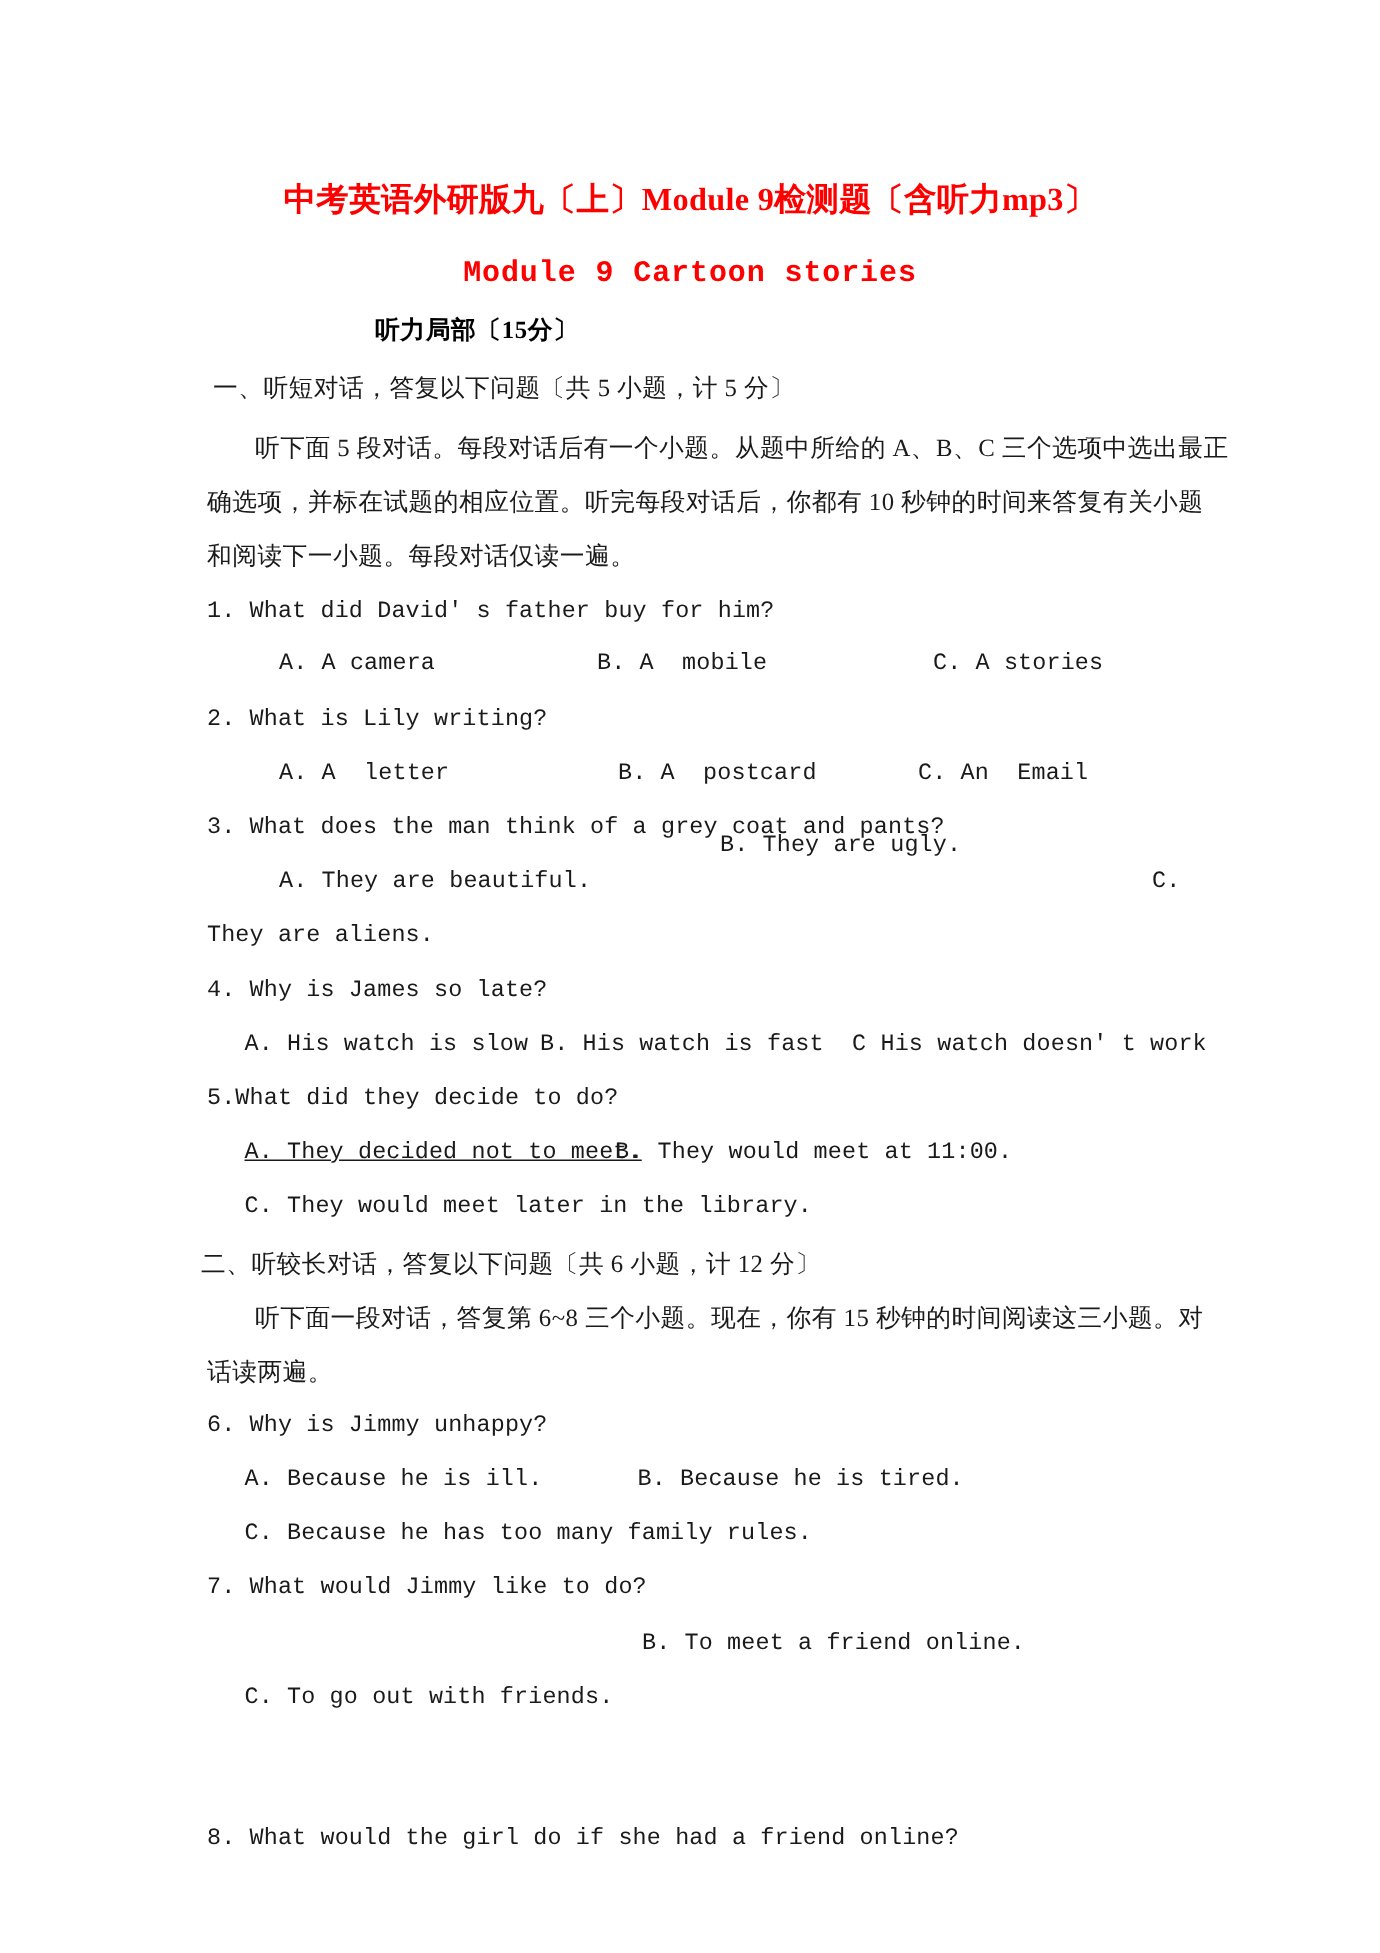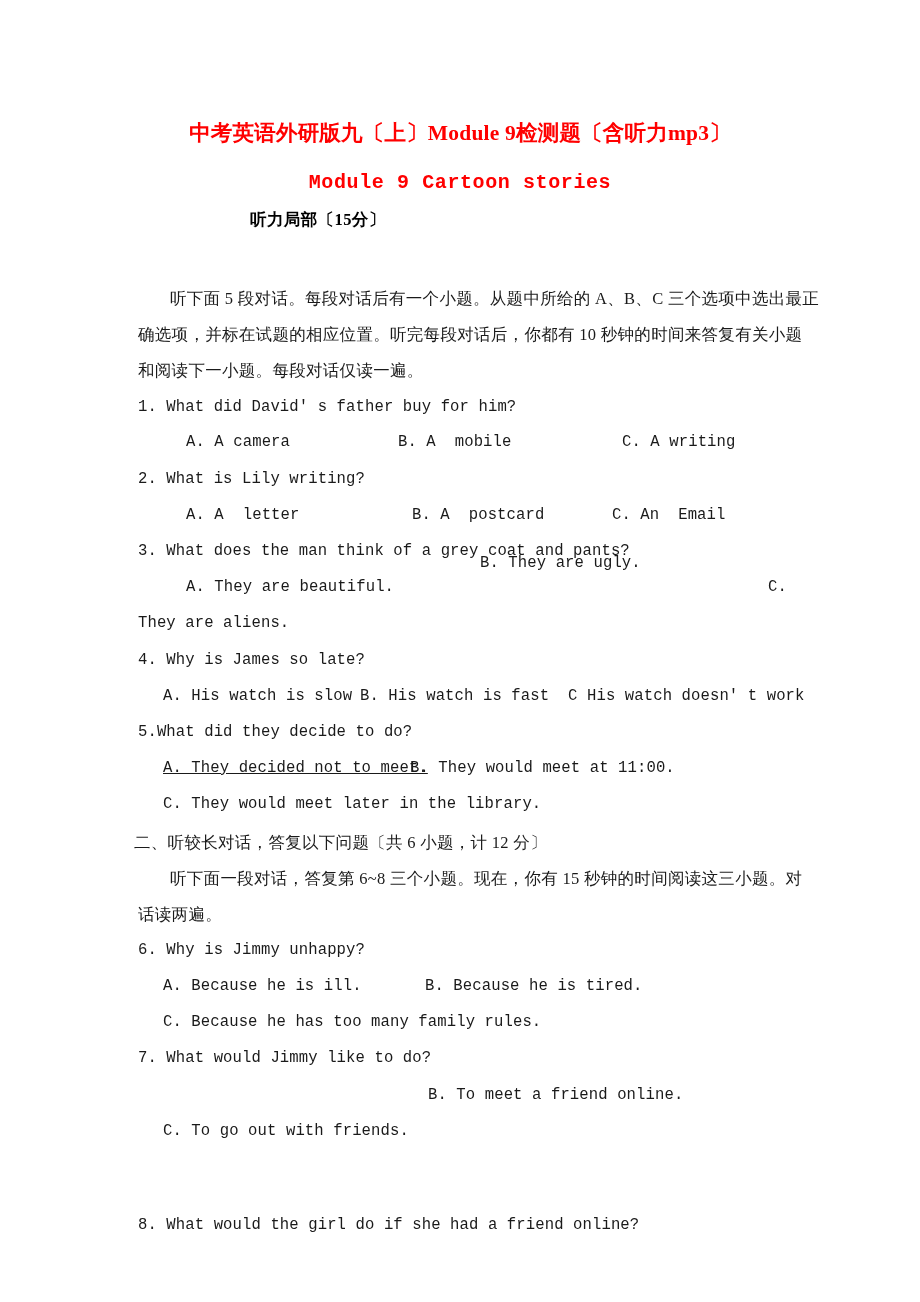--- a/index.html
+++ b/index.html
@@ -93,29 +93,30 @@
 </head>
 <body>
 
 <div class="page">
 
   <div class="doc-title">中考英语外研版九〔上〕Module 9检测题〔含听力mp3〕</div>
   <div class="doc-subtitle">Module 9  Cartoon stories</div>
 
   <div class="section-head">听力局部〔15分〕</div>
 
+  <div class="cjk" style="left:142px; top:248px;">一、听短对话，答复以下问题〔共 5 小题，计 5 分〕</div>
 
   <div class="cjk" style="left:170px; top:288px;">听下面 5 段对话。每段对话后有一个小题。从题中所给的 A、B、C 三个选项中选出最正</div>
   <div class="cjk L" style="top:324px;">确选项，并标在试题的相应位置。听完每段对话后，你都有 10 秒钟的时间来答复有关小题</div>
   <div class="cjk L" style="top:360px;">和阅读下一小题。每段对话仅读一遍。</div>
 
   <div class="en L" style="top:398px;">1. What did David' s father buy for him?</div>
   <div class="en" style="left:186px; top:433px;">A. A camera</div>
   <div class="en" style="left:398px; top:433px;">B. A  mobile</div>
-  <div class="en" style="left:622px; top:433px;">C. A writing</div>
+  <div class="en" style="left:622px; top:433px;">C. A stories</div>
 
   <div class="en L" style="top:470px;">2. What is Lily writing?</div>
   <div class="en" style="left:186px; top:506px;">A. A  letter</div>
   <div class="en" style="left:412px; top:506px;">B. A  postcard</div>
   <div class="en" style="left:612px; top:506px;">C. An  Email</div>
 
   <div class="en L" style="top:542px;">3. What does the man think of a grey coat and pants?</div>
   <div class="en" style="left:186px; top:578px;">A. They are beautiful.</div>
   <div class="en" style="left:480px; top:554px;">B. They are ugly.</div>
   <div class="en" style="left:768px; top:578px;">C.</div>

